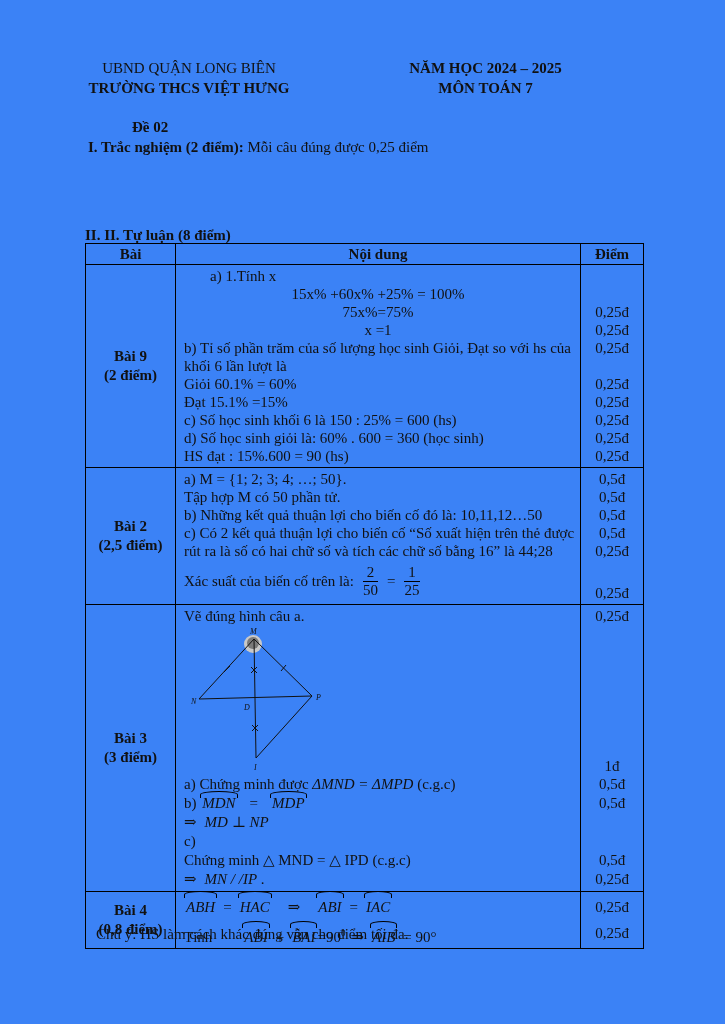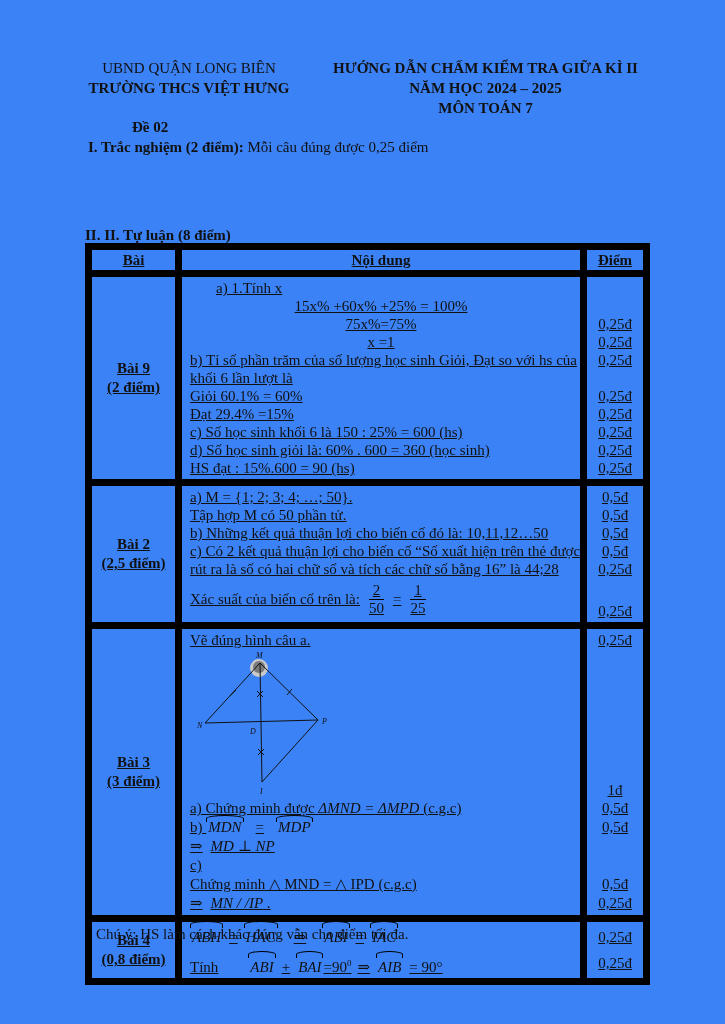--- a/index.html
+++ b/index.html
@@ -19,21 +19,21 @@
 
   table.mcq { position:absolute; left:85px; top:163px; border-collapse:collapse; }
   table.mcq td { border:1px solid #000; text-align:center; height:29px; padding:0; }
   table.mcq td.lab { width:60px; font-weight:bold; }
   table.mcq td.q { width:44px; font-weight:bold; }
   table.mcq td.a { width:44px; }
 
   .sec2 { position:absolute; left:85px; top:227px; font-weight:bold; }
 
   table.essay { position:absolute; left:85px; top:243px; width:558px; border-collapse:collapse; table-layout:fixed; }
-  table.essay td, table.essay th { border:7px solid #000000; padding:0; vertical-align:top;text-decoration:underline; }
+  table.essay td, table.essay th { border:1px solid #000000; padding:0; vertical-align:top; }
   table.essay th { height:20px; text-align:center; vertical-align:middle; font-size:15px; }
   .col-bai { width:90px; }
   .col-nd { width:405px; }
   .col-diem { width:63px; }
   td.bcell { text-align:center; vertical-align:middle !important; font-weight:bold; line-height:19px; }
   td.ncell { padding:2px 0 2px 0 !important; }
   td.dcell { padding:2px 0 2px 0 !important; text-align:center; }
   .line { height:18px; line-height:18px; padding-left:8px; white-space:nowrap; overflow:visible; }
   .line.c { text-align:center; padding-left:0; }
   .line.i { padding-left:34px; }
@@ -71,21 +71,20 @@
 <body>
 
 <div class="page">
 
   <div class="header-left">
     <div class="l1">UBND QUẬN LONG BIÊN</div>
     <div class="l2">TRƯỜNG THCS VIỆT HƯNG</div>
   </div>
 
   <div class="header-right">
-    <div>HƯỚNG DẪN CHẤM KIỂM TRA GIỮA KÌ II</div>
     <div>NĂM HỌC 2024 – 2025</div>
     <div>MÔN TOÁN 7</div>
   </div>
 
   <div class="exam-code">Đề 02</div>
 
   <div class="sec1">
     <span class="b">I. Trắc nghiệm (2 điểm):</span><span> Mỗi câu đúng được 0,25 điểm</span>
   </div>
 
@@ -111,21 +110,21 @@
         <div>(2 điểm)</div>
       </td>
       <td class="ncell">
         <div class="line i">a) 1.Tính x</div>
         <div class="line c">15x% +60x% +25% = 100%</div>
         <div class="line c">75x%=75%</div>
         <div class="line c">x =1</div>
         <div class="line">b) Tỉ số phần trăm của số lượng học sinh Giỏi, Đạt so với hs của</div>
         <div class="line">khối 6 lần lượt là</div>
         <div class="line">Giỏi 60.1% = 60%</div>
-        <div class="line">Đạt 29.4% =15%</div>
+        <div class="line">Đạt 15.1% =15%</div>
         <div class="line">c) Số học sinh khối 6 là 150 : 25% = 600 (hs)</div>
         <div class="line">d) Số học sinh giỏi là: 60% . 600  = 360 (học sinh)</div>
         <div class="line">HS đạt : 15%.600 = 90 (hs)</div>
       </td>
       <td class="dcell">
         <div class="dl"></div>
         <div class="dl"></div>
         <div class="dl">0,25đ</div>
         <div class="dl">0,25đ</div>
         <div class="dl">0,25đ</div>

